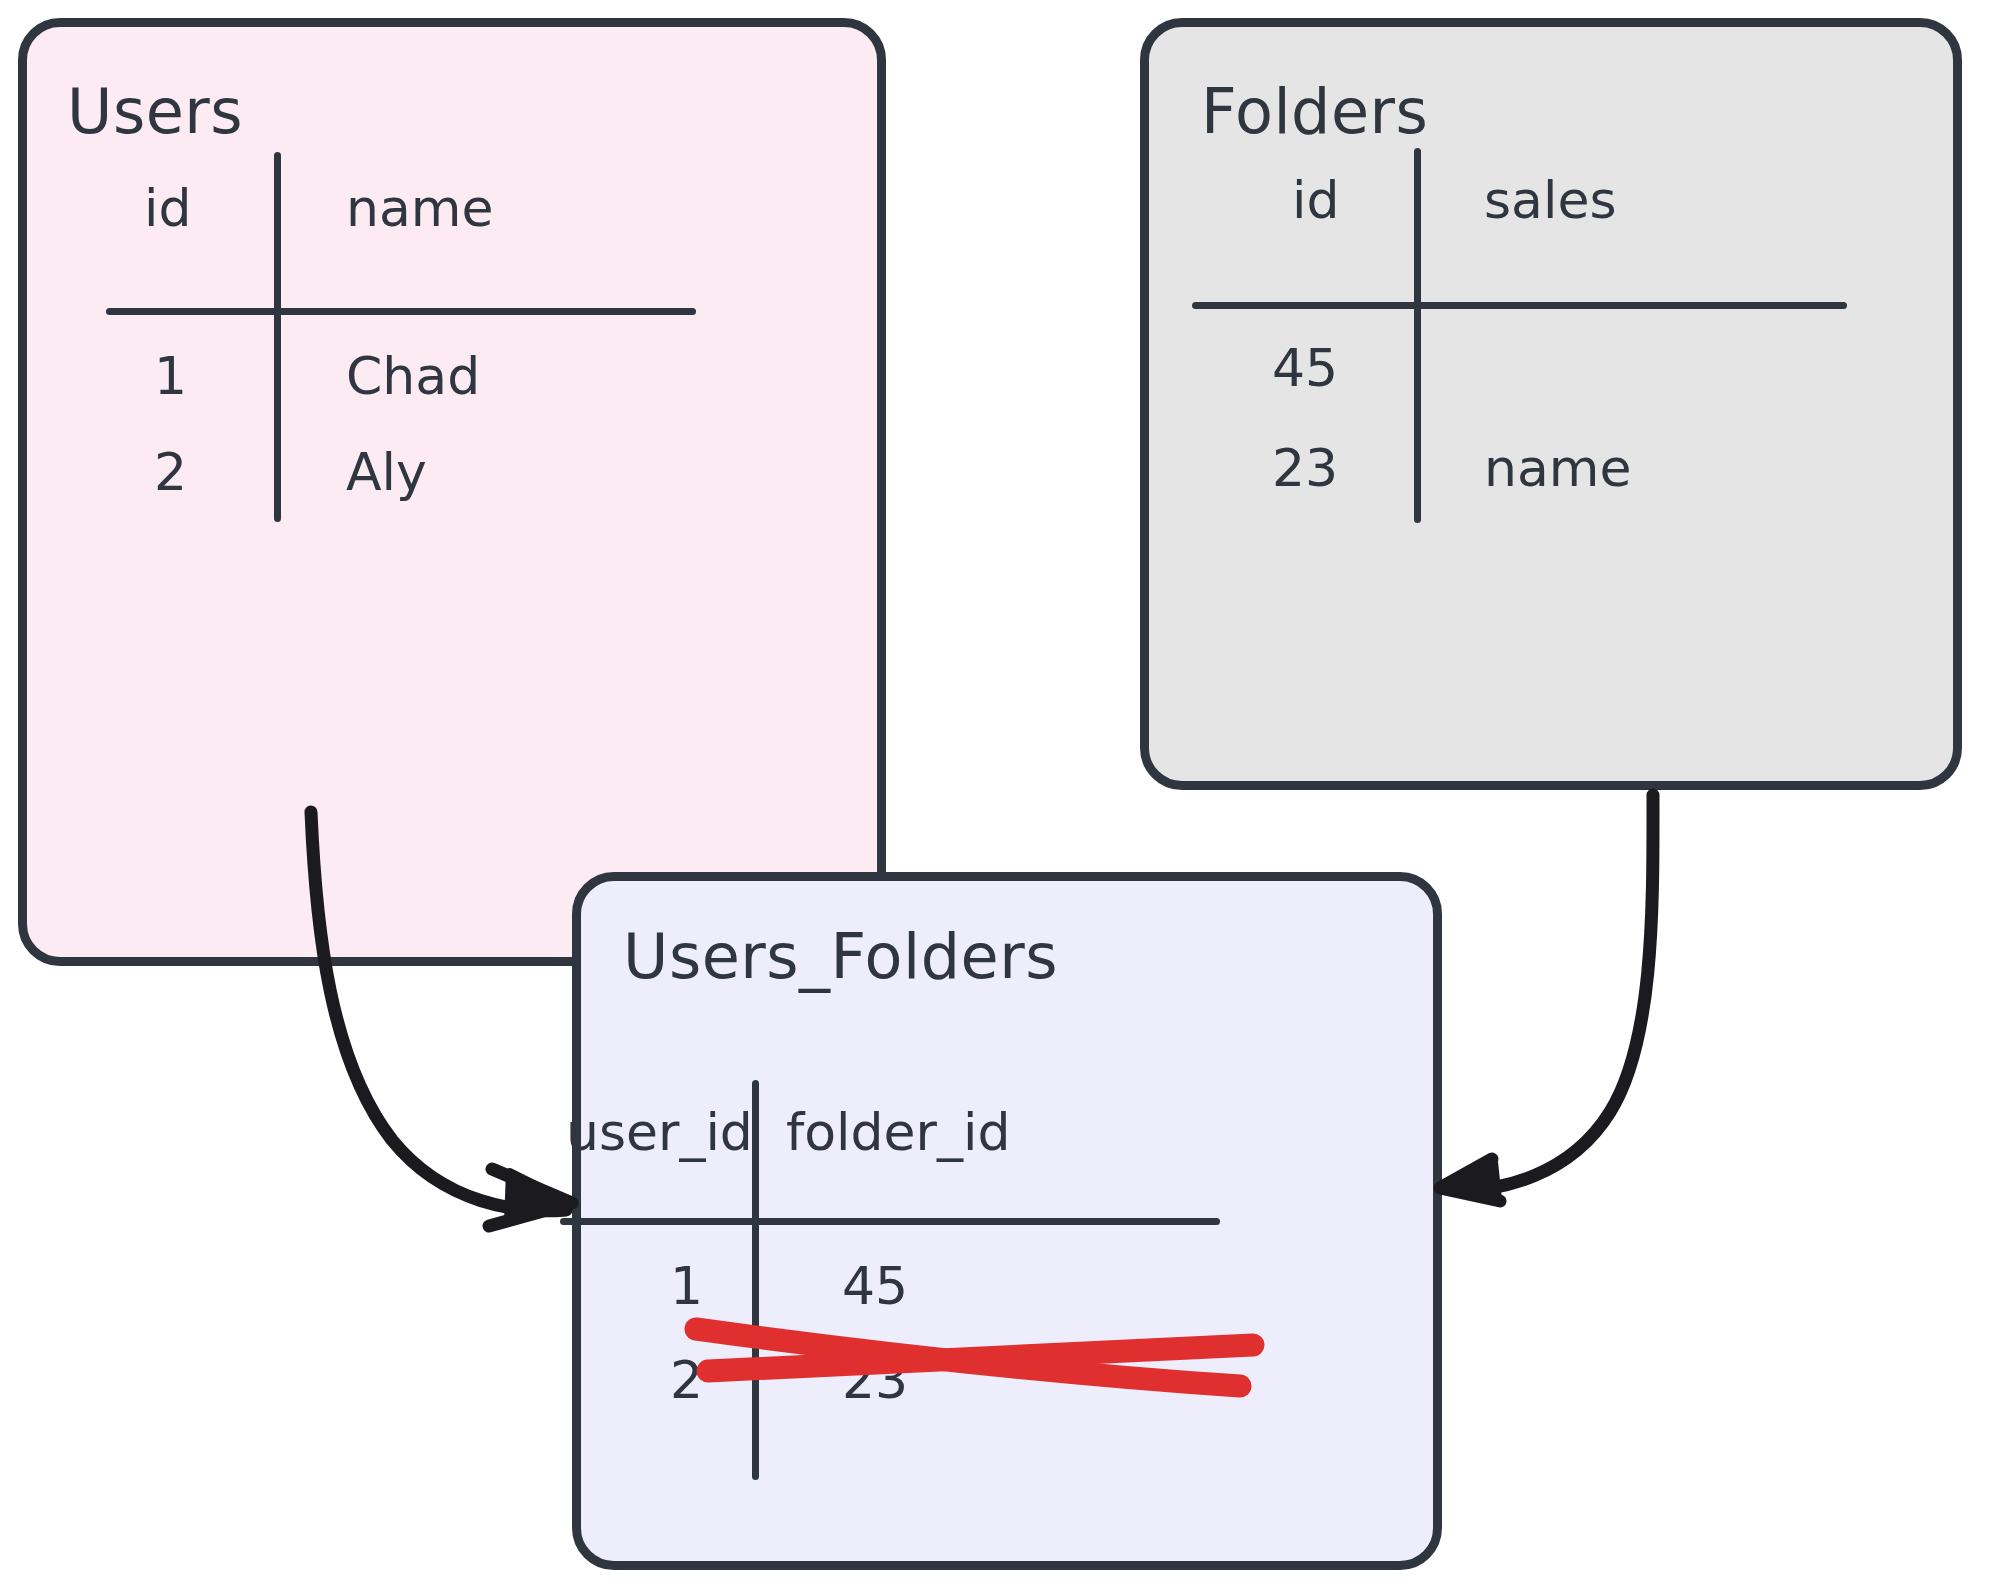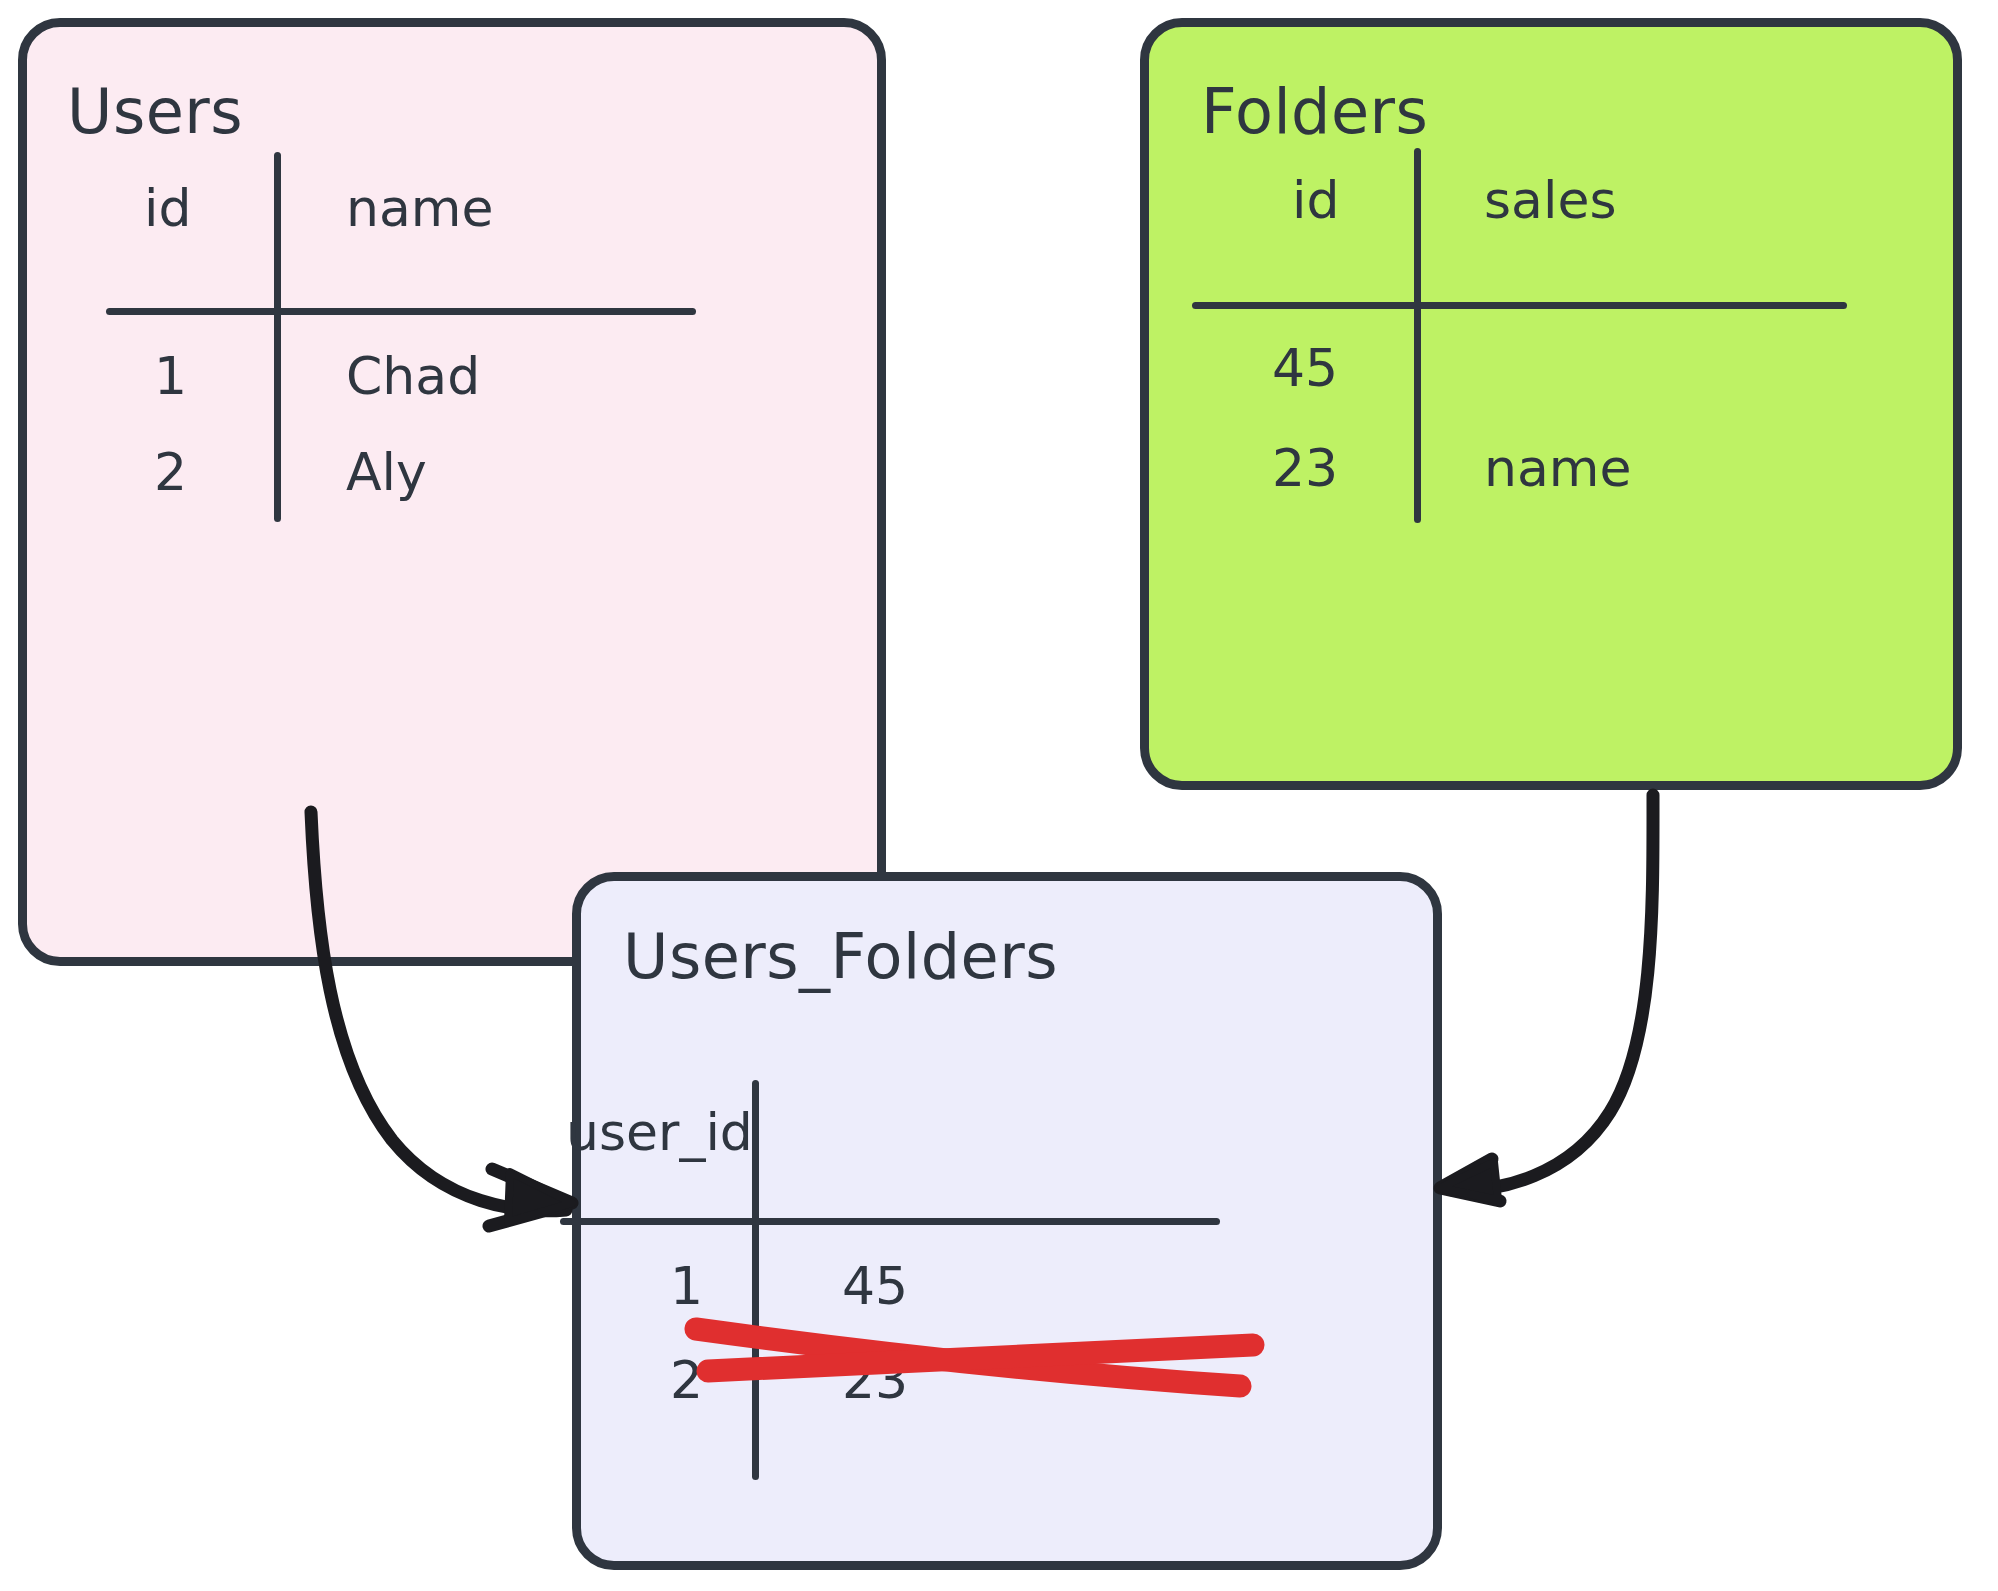--- a/index.html
+++ b/index.html
@@ -23,21 +23,21 @@
   }
 
   
   .entity-box {
     position: absolute;
     border: 9px solid #2F3640;
     border-radius: 42px;
     box-sizing: border-box;
   }
   #users-box   { left: 18px;   top: 18px;  width: 868px; height: 948px; background: #FCEBF2; }
-  #folders-box { left: 1140px; top: 18px;  width: 822px; height: 772px; background: #bef264; }
+  #folders-box { left: 1140px; top: 18px;  width: 822px; height: 772px; background: #e5e5e5; }
   #uf-box      { left: 572px;  top: 872px; width: 870px; height: 698px; background: #EDEDFB; }
 
   .entity-title {
     position: absolute;
     font-family: "DejaVu Sans", sans-serif;
     font-size: 62px;
     font-weight: 400;
     color: #2F3640;
     letter-spacing: 0.5px;
     white-space: nowrap;
@@ -146,20 +146,21 @@
   </div>
 
   <div class="entity-box" id="uf-box">
     <div class="entity-title">Users_Folders</div>
   </div>
 
   <div class="mini-table" id="uf-table">
     <div class="mt-vline"></div>
     <div class="mt-hline"></div>
     <div class="mt-cell mt-head c-h-uid">user_id</div>
+    <div class="mt-cell mt-head c-h-fid">folder_id</div>
     <div class="mt-cell c-r1-uid">1</div>
     <div class="mt-cell c-r1-fid">45</div>
     <div class="mt-cell c-r2-uid">2</div>
     <div class="mt-cell c-r2-fid">23</div>
   </div>
 
   <svg id="overlay" viewBox="0 0 1998 1591">
 
     <g>
       <path d="M 311 812

